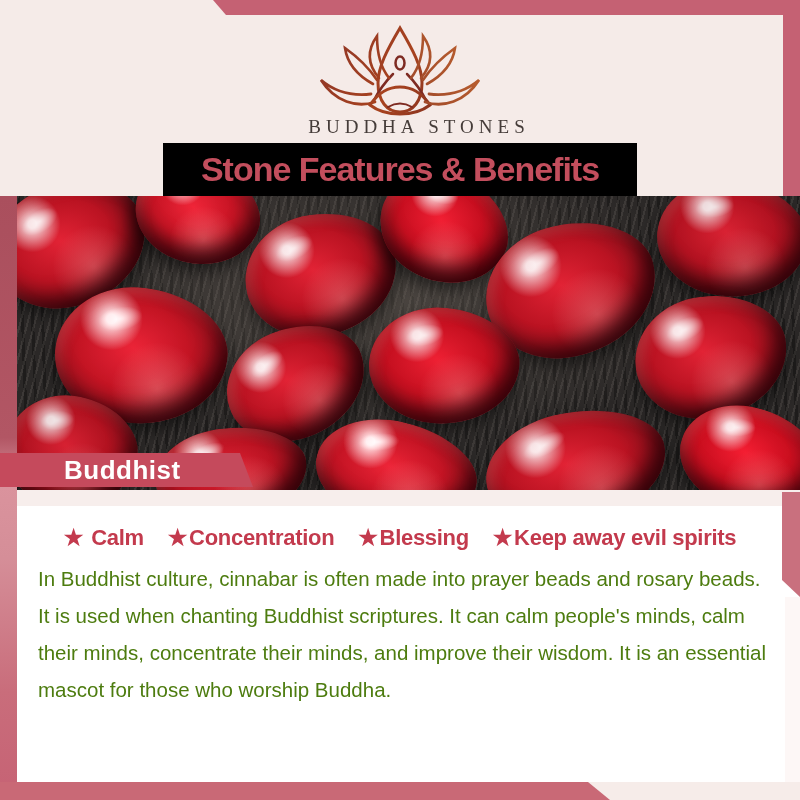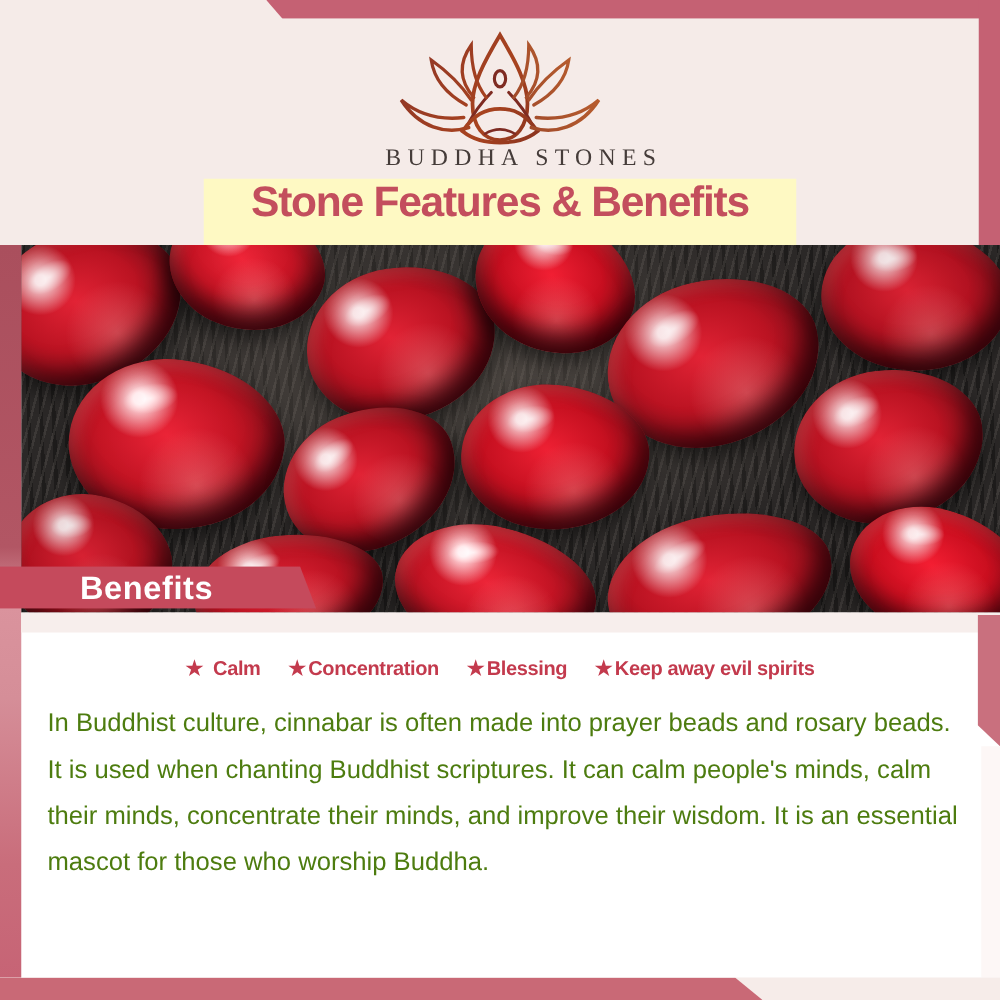--- a/index.html
+++ b/index.html
@@ -14,22 +14,22 @@
     clip-path:polygon(213px 0,800px 0,800px 15px,226px 15px);
   }
   .right-strip-top{position:absolute;left:783px;top:0;width:17px;height:196px;background:#c56173;}
   .logo-wrap{position:absolute;left:315px;top:24px;width:170px;height:95px;}
   .brand-name{
     position:absolute;left:0;top:116px;width:800px;text-align:center;
     font-family:"Liberation Serif",serif;font-size:19px;letter-spacing:5px;
     color:#453c39;font-weight:400;padding-left:19px;
   }
   .title-banner{
-    position:absolute;left:163px;top:143px;width:474px;height:53px;background:#fef9c3;
-    display:flex;justify-content:center;
+    position:absolute;left:163px;top:143px;width:474px;height:53px;background:#000000;
+    display:flex;align-items:center;justify-content:center;
   }
   .title-banner h1{
     margin:0;font-size:34px;font-weight:700;letter-spacing:-1px;color:#c34e5d;
     font-family:"Liberation Sans",sans-serif;white-space:nowrap;
   }
   
   .photo{
     position:absolute;left:17px;top:196px;width:783px;height:294px;overflow:hidden;
     background-color:#2b2827;
     background-image:
@@ -69,21 +69,21 @@
     padding-left:64px;color:#ffffff;font-size:26px;font-weight:700;letter-spacing:.5px;
   }
   .right-accent{
     position:absolute;left:782px;top:492px;width:18px;height:105px;background:#c9707e;
     clip-path:polygon(0 0,100% 0,100% 105px,0 88px);
   }
   .right-faint{position:absolute;left:785px;top:597px;width:15px;height:185px;background:#fdf7f6;}
   
   .benefits{
     position:absolute;left:0;top:525px;width:800px;text-align:center;
-    color:#c33a4d;font-weight:700;font-size:16px;letter-spacing:-.3px;white-space:nowrap;
+    color:#c33a4d;font-weight:700;font-size:22px;letter-spacing:-.3px;white-space:nowrap;
   }
   .benefit-item{display:inline-block;margin:0 9px;}
   .benefit-item .star{margin-right:2px;}
   .benefit-item:first-child .star{margin-right:8px;}
   
   .description{
     position:absolute;left:38px;top:560px;width:734px;margin:0;
     font-size:20.5px;line-height:37px;color:#4d7c0f;text-align:left;
   }
   
@@ -157,21 +157,21 @@
     <div class="stone" style="left:138px;top:232px;width:152px;height:92px;transform:rotate(-5deg);"></div>
     <div class="stone" style="left:298px;top:226px;width:162px;height:102px;transform:rotate(14deg);filter:brightness(1.05);"></div>
     <div class="stone" style="left:468px;top:216px;width:182px;height:112px;transform:rotate(-10deg);"></div>
     <div class="stone" style="left:662px;top:212px;width:142px;height:102px;transform:rotate(18deg);filter:saturate(1.12);"></div>
   </div>
 
   <div class="left-strip"></div>
   <div class="below-photo-strip"></div>
 
   <div class="ribbon">
-    <span class="ribbon-label">Benefits</span>
+    <span class="ribbon-label">Buddhist</span>
   </div>
 
   <div class="right-accent"></div>
   <div class="right-faint"></div>
 
   <div class="benefits">
     <span class="benefit-item"><span class="star">★</span><span>Calm</span></span>
     <span class="benefit-item"><span class="star">★</span><span>Concentration</span></span>
     <span class="benefit-item"><span class="star">★</span><span>Blessing</span></span>
     <span class="benefit-item"><span class="star">★</span><span>Keep away evil spirits</span></span>

